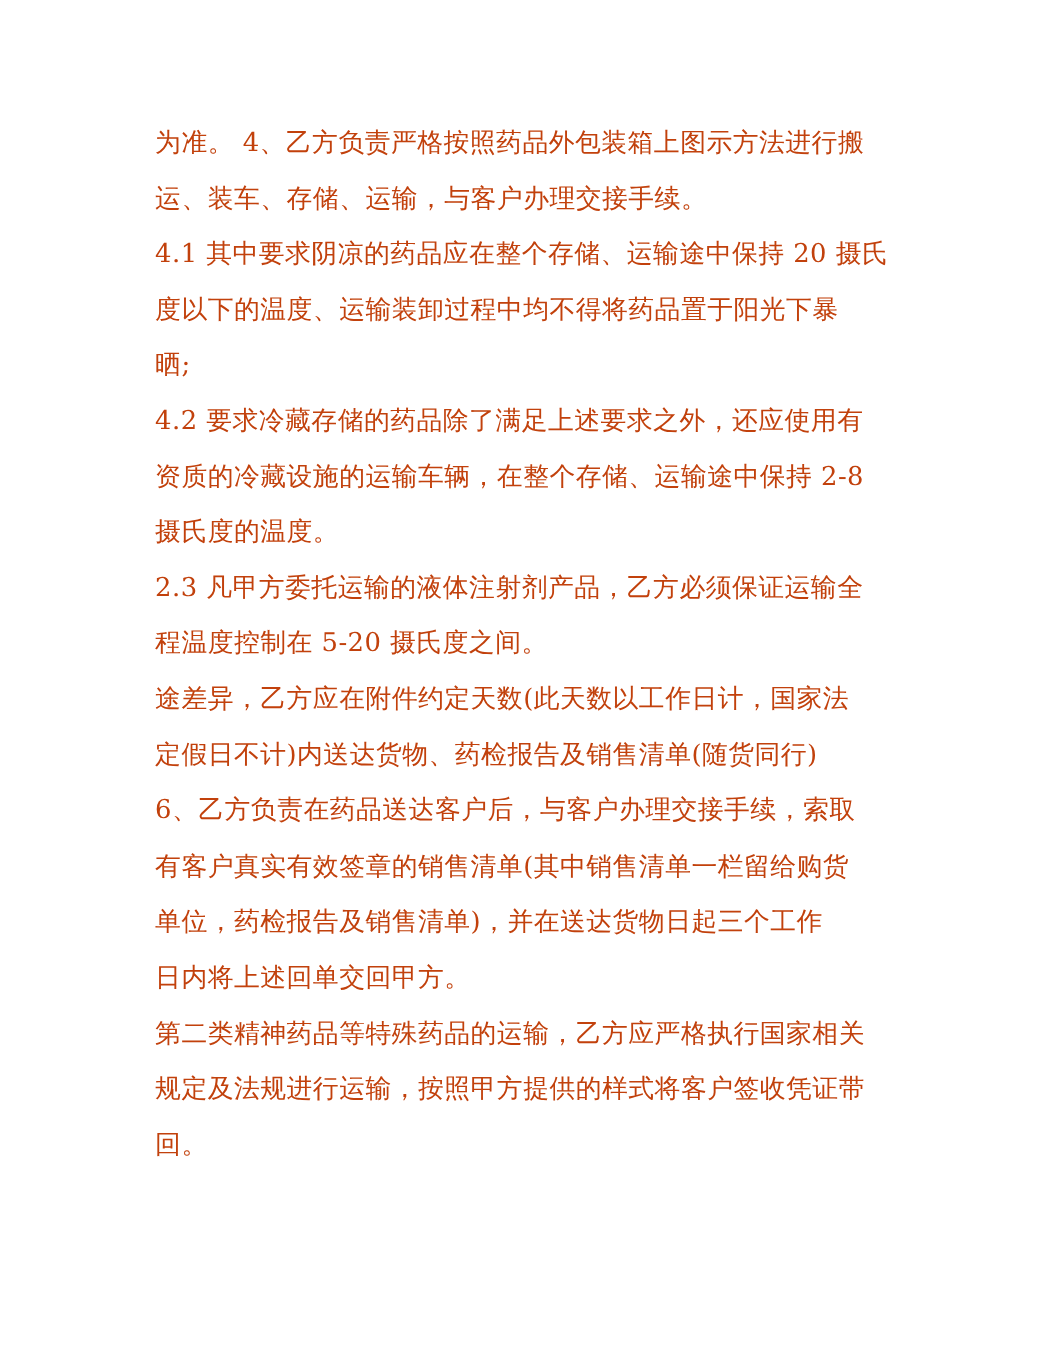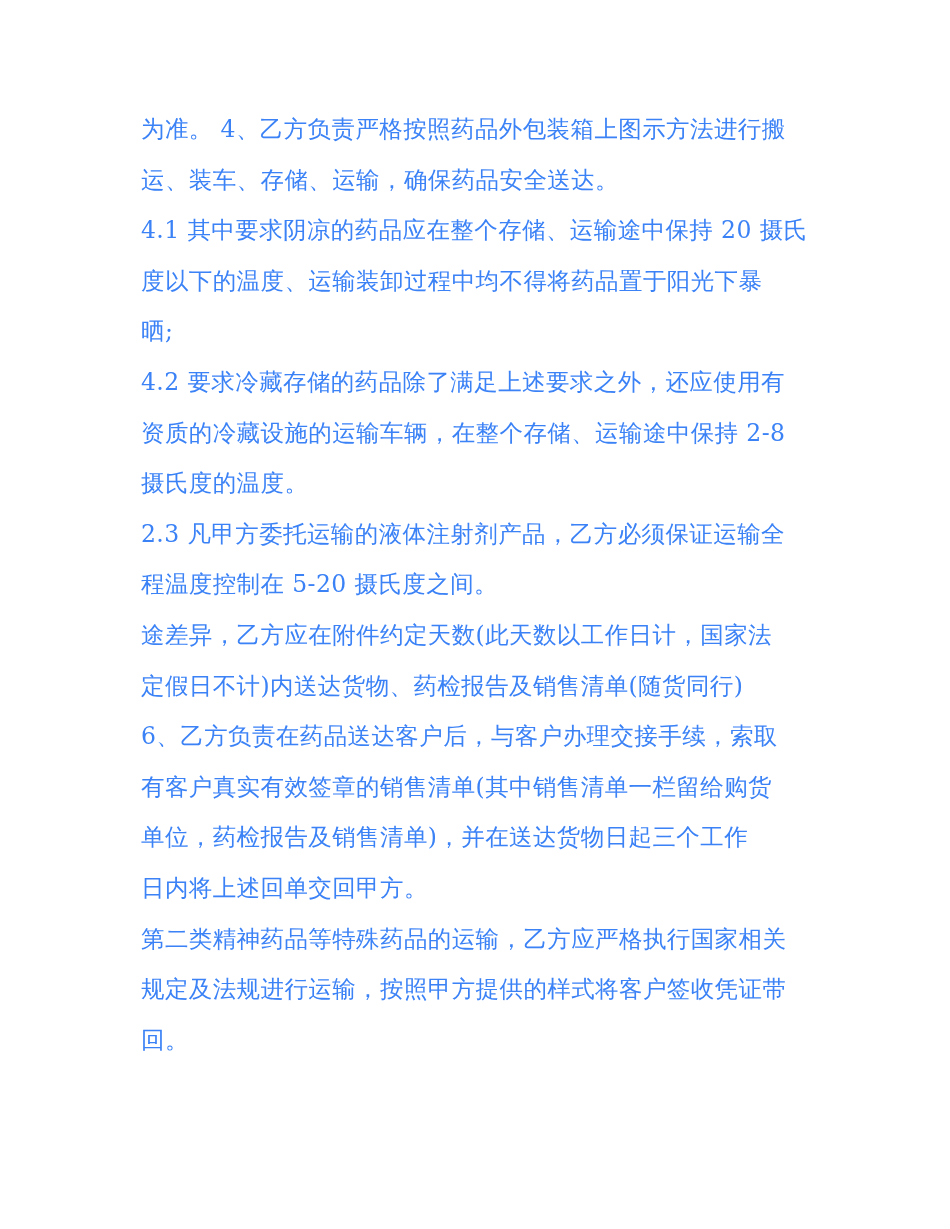--- a/index.html
+++ b/index.html
@@ -22,36 +22,36 @@
     background: #ffffff;
   }
   .content {
     position: absolute;
     left: 141px;
     top: 104px;
     width: 680px;
     font-family: "DejaVu Serif", "Liberation Serif", serif;
     font-size: 23.5px;
     line-height: 50.6px;
-    color: #3b82f6;
+    color: #c2410c;
   }
   .line {
     display: block;
     white-space: nowrap;
     height: 50.6px;
     letter-spacing: 0.4px;
   }
 </style>
 </head>
 <body>
 
 <div class="page">
   <div class="content">
     <span class="line">为准。 4、乙方负责严格按照药品外包装箱上图示方法进行搬</span>
-    <span class="line">运、装车、存储、运输，确保药品安全送达。</span>
+    <span class="line">运、装车、存储、运输，与客户办理交接手续。</span>
     <span class="line">4.1 其中要求阴凉的药品应在整个存储、运输途中保持 20 摄氏</span>
     <span class="line">度以下的温度、运输装卸过程中均不得将药品置于阳光下暴</span>
     <span class="line">晒;</span>
     <span class="line">4.2 要求冷藏存储的药品除了满足上述要求之外，还应使用有</span>
     <span class="line">资质的冷藏设施的运输车辆，在整个存储、运输途中保持 2-8</span>
     <span class="line">摄氏度的温度。</span>
     <span class="line">2.3 凡甲方委托运输的液体注射剂产品，乙方必须保证运输全</span>
     <span class="line">程温度控制在 5-20 摄氏度之间。</span>
     <span class="line">途差异，乙方应在附件约定天数(此天数以工作日计，国家法</span>
     <span class="line">定假日不计)内送达货物、药检报告及销售清单(随货同行)</span>

